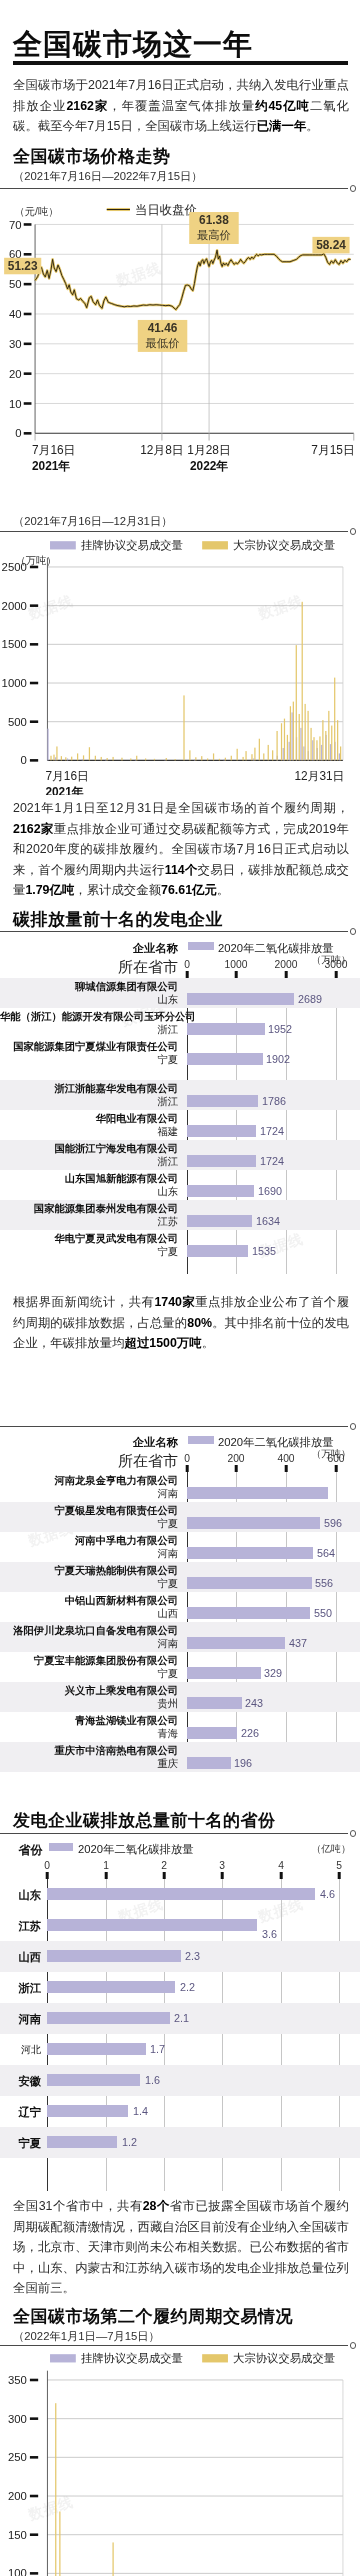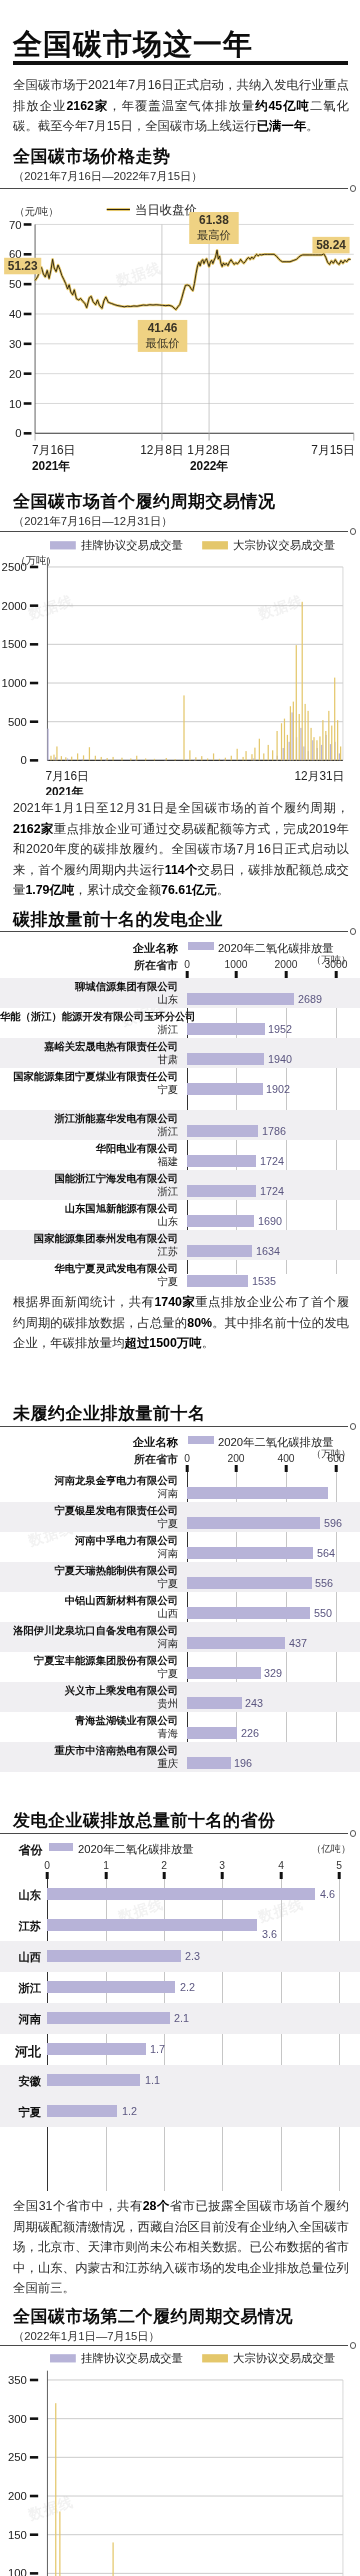--- a/index.html
+++ b/index.html
@@ -12,21 +12,21 @@
   .para b{font-weight:900;color:#000;}
   .sec-title{font-size:17px;font-weight:900;color:#0d0d0d;letter-spacing:0.5px;}
   .sec-sub{font-size:11.3px;color:#2e2e2e;}
   .rule{height:1px;background:#4a4a4a;}
   .rule .dot{position:absolute;right:-8.2px;top:-2.6px;width:4.1px;height:4.1px;border:1px solid #555;border-radius:50%;background:#fff;}
   .wm{position:absolute;font-size:14.4px;font-weight:900;color:rgba(40,40,40,0.06);transform:rotate(-18deg);letter-spacing:1px;pointer-events:none;}
   svg text{font-family:"Liberation Sans","DejaVu Sans",sans-serif;}
   
   .rc-head{position:relative;height:40px;}
   .rc-h-name{position:absolute;left:0;width:178px;text-align:right;font-size:11.3px;font-weight:700;color:#111;}
-  .rc-h-prov{position:absolute;left:0;width:178px;text-align:right;font-size:11px;color:#222;font-weight:bold;}
+  .rc-h-prov{position:absolute;left:0;width:178px;text-align:right;font-size:15px;color:#222;}
   .rc-legend-sw{position:absolute;height:8.2px;}
   .rc-legend-tx{position:absolute;font-size:11.3px;color:#222;}
   .rc-unit{position:absolute;font-size:9.8px;color:#333;}
   .rc-tick{position:absolute;font-size:10.3px;color:#333;transform:translateX(-50%);}
   .rc-mark{position:absolute;width:2.6px;height:7.2px;background:#111;transform:translateX(-50%);}
   .rc-body{position:relative;}
   .rc-grid{position:absolute;top:0;bottom:0;width:0.5px;background:#c6c6c6;}
   .rc-axis{position:absolute;top:0;bottom:0;width:1px;background:#333;}
   .rc-row{position:relative;width:361px;}
   .rc-row.stripe{background:#f0eff2;}
@@ -108,21 +108,20 @@
         <rect x="366.878" y="30.875319999999988" width="96" height="62" fill="#efd283"></rect>
         <text x="414.878" y="54.87531999999999" font-size="23" font-weight="bold" fill="#3a3426" text-anchor="middle">61.38</text>
         <text x="414.878" y="82.87531999999999" font-size="22" fill="#3a3426" text-anchor="middle">最高价</text>
         <rect x="267.156" y="240.13243999999997" width="96" height="62" fill="#efd283"></rect>
         <text x="315.156" y="264.13244" font-size="23" font-weight="bold" fill="#3a3426" text-anchor="middle">41.46</text>
         <text x="315.156" y="292.13244" font-size="22" fill="#3a3426" text-anchor="middle">最低价</text>
         <rect x="605.82" y="79.04335999999998" width="72" height="32" fill="#efd283"></rect>
         <text x="641.82" y="103.04335999999998" font-size="23" font-weight="bold" fill="#3a3426" text-anchor="middle">58.24</text>
       </svg></div>
 
-  <div class="abs sec-title" style="left:13px;top:490px;">全国碳市场首个履约周期交易情况</div>
   <div class="abs sec-sub" style="left:13px;top:514px;">（2021年7月16日—12月31日）</div>
   <div class="abs rule" style="left:0;top:531px;width:348px;">
       <span class="dot"></span>
     </div>
   <div class="abs" style="left:0;top:537px;width:361px;height:258px;" id="vol1-chart"><svg width="361" height="258" viewBox="0 0 700 500">
         <rect x="97" y="8" width="50" height="16" fill="#b7b3d8"></rect>
         <text x="157" y="23" font-size="22" fill="#222">挂牌协议交易成交量</text>
         <rect x="392" y="8" width="50" height="16" fill="#e4c76b"></rect>
         <text x="452" y="23" font-size="22" fill="#222">大宗协议交易成交量</text>
         <text x="30" y="52" font-size="20" fill="#333">（万吨）</text>
@@ -267,26 +266,20 @@
           <div class="rc-prov" style="top:15px;">山东</div>
           <div class="rc-bar" style="left:187px;top:15px;width:107px;background:#b7b3d8;"></div>
           <div class="rc-val" style="left:298px;top:14.7px;">2689</div>
         </div>
         <div class="rc-row" style="height:30px;">
           <div class="rc-name" style="top:2.1px;">华能（浙江）能源开发有限公司玉环分公司</div>
           <div class="rc-prov" style="top:15px;">浙江</div>
           <div class="rc-bar" style="left:187px;top:15px;width:78px;background:#b7b3d8;"></div>
           <div class="rc-val" style="left:268px;top:14.7px;">1952</div>
         </div>
-        <div class="rc-row stripe" style="height:30px;">
-          <div class="rc-name" style="top:2.1px;">嘉峪关宏晟电热有限责任公司</div>
-          <div class="rc-prov" style="top:15px;">甘肃</div>
-          <div class="rc-bar" style="left:187px;top:15px;width:77px;background:#b7b3d8;"></div>
-          <div class="rc-val" style="left:268px;top:14.7px;">1940</div>
-        </div>
         <div class="rc-row" style="height:42px;">
           <div class="rc-name" style="top:2.1px;">国家能源集团宁夏煤业有限责任公司</div>
           <div class="rc-prov" style="top:15px;">宁夏</div>
           <div class="rc-bar" style="left:187px;top:15px;width:76px;background:#b7b3d8;"></div>
           <div class="rc-val" style="left:266px;top:14.7px;">1902</div>
         </div>
         <div class="rc-row stripe" style="height:30px;">
           <div class="rc-name" style="top:2.1px;">浙江浙能嘉华发电有限公司</div>
           <div class="rc-prov" style="top:15px;">浙江</div>
           <div class="rc-bar" style="left:187px;top:15px;width:71px;background:#b7b3d8;"></div>
@@ -319,21 +312,20 @@
         <div class="rc-row" style="height:30px;">
           <div class="rc-name" style="top:2.1px;">华电宁夏灵武发电有限公司</div>
           <div class="rc-prov" style="top:15px;">宁夏</div>
           <div class="rc-bar" style="left:187px;top:15px;width:61px;background:#b7b3d8;"></div>
           <div class="rc-val" style="left:252px;top:14.7px;">1535</div>
         </div>
       </div>
     </div>
   <div class="abs para" style="left:13px;top:1292px;"><span>根据界面新闻统计，共有</span><b>1740家</b><span>重点排放企业公布了首个履约周期的碳排放数据，占总量的</span><b>80%</b><span>。其中排名前十位的发电企业，年碳排放量均</span><b>超过1500万吨</b><span>。</span></div>
 
-  <div class="abs sec-title" style="left:13px;top:1402px;">未履约企业排放量前十名</div>
   <div class="abs rule" style="left:0;top:1426px;width:348px;">
       <span class="dot"></span>
     </div>
   <div class="abs" style="left:0;top:1432px;width:361px;" id="defaulters-chart">
       <div class="rc-head" style="height:40px;">
         <div class="rc-h-name" style="top:3.1px;">企业名称</div>
         <div class="rc-h-prov" style="top:19.6px;">所在省市</div>
         <div class="rc-legend-sw" style="left:188px;top:4.1px;width:26px;background:#b7b3d8;"></div>
         <div class="rc-legend-tx" style="left:218px;top:2.6px;">2020年二氧化碳排放量</div>
         <div class="rc-unit" style="right:10.3px;top:15.5px;">（万吨）</div>
@@ -463,28 +455,33 @@
           <div style="position:absolute;left:0;width:41px;text-align:right;top:8.8px;font-size:11.3px;font-weight:700;color:#111;">浙江</div>
           <div class="rc-bar" style="left:47px;top:8.8px;width:128px;background:#b7b3d8;"></div>
           <div class="rc-val" style="left:180px;top:9.3px;">2.2</div>
         </div>
         <div class="rc-row stripe" style="height:31px;">
           <div style="position:absolute;left:0;width:41px;text-align:right;top:8.8px;font-size:11.3px;font-weight:700;color:#111;">河南</div>
           <div class="rc-bar" style="left:47px;top:8.8px;width:123px;background:#b7b3d8;"></div>
           <div class="rc-val" style="left:174px;top:9.3px;">2.1</div>
         </div>
         <div class="rc-row" style="height:31px;">
-          <div style="position:absolute;left:0;width:41px;text-align:right;top:8.8px;font-size:13px;font-weight:700;color:#111;">河北</div>
+          <div style="position:absolute;left:0;width:41px;text-align:right;top:8.8px;font-size:10px;font-weight:400;color:#111;">河北</div>
           <div class="rc-bar" style="left:47px;top:8.8px;width:99px;background:#b7b3d8;"></div>
           <div class="rc-val" style="left:150px;top:9.3px;">1.7</div>
         </div>
         <div class="rc-row stripe" style="height:31px;">
           <div style="position:absolute;left:0;width:41px;text-align:right;top:8.8px;font-size:11.3px;font-weight:700;color:#111;">安徽</div>
           <div class="rc-bar" style="left:47px;top:8.8px;width:93px;background:#b7b3d8;"></div>
-          <div class="rc-val" style="left:145px;top:9.3px;">1.1</div>
+          <div class="rc-val" style="left:145px;top:9.3px;">1.6</div>
+        </div>
+        <div class="rc-row" style="height:31px;">
+          <div style="position:absolute;left:0;width:41px;text-align:right;top:8.8px;font-size:11.3px;font-weight:700;color:#111;">辽宁</div>
+          <div class="rc-bar" style="left:47px;top:8.8px;width:81px;background:#b7b3d8;"></div>
+          <div class="rc-val" style="left:133px;top:9.3px;">1.4</div>
         </div>
         <div class="rc-row stripe" style="height:31px;">
           <div style="position:absolute;left:0;width:41px;text-align:right;top:8.8px;font-size:11.3px;font-weight:700;color:#111;">宁夏</div>
           <div class="rc-bar" style="left:47px;top:8.8px;width:70px;background:#b7b3d8;"></div>
           <div class="rc-val" style="left:122px;top:9.3px;">1.2</div>
         </div>
       </div>
     </div>
   <div class="abs para" style="left:13px;top:2196px;"><span>全国31个省市中，共有</span><b>28个</b><span>省市已披露全国碳市场首个履约周期碳配额清缴情况，西藏自治区目前没有企业纳入全国碳市场，北京市、天津市则尚未公布相关数据。已公布数据的省市中，山东、内蒙古和江苏纳入碳市场的发电企业排放总量位列全国前三。</span></div>
 

